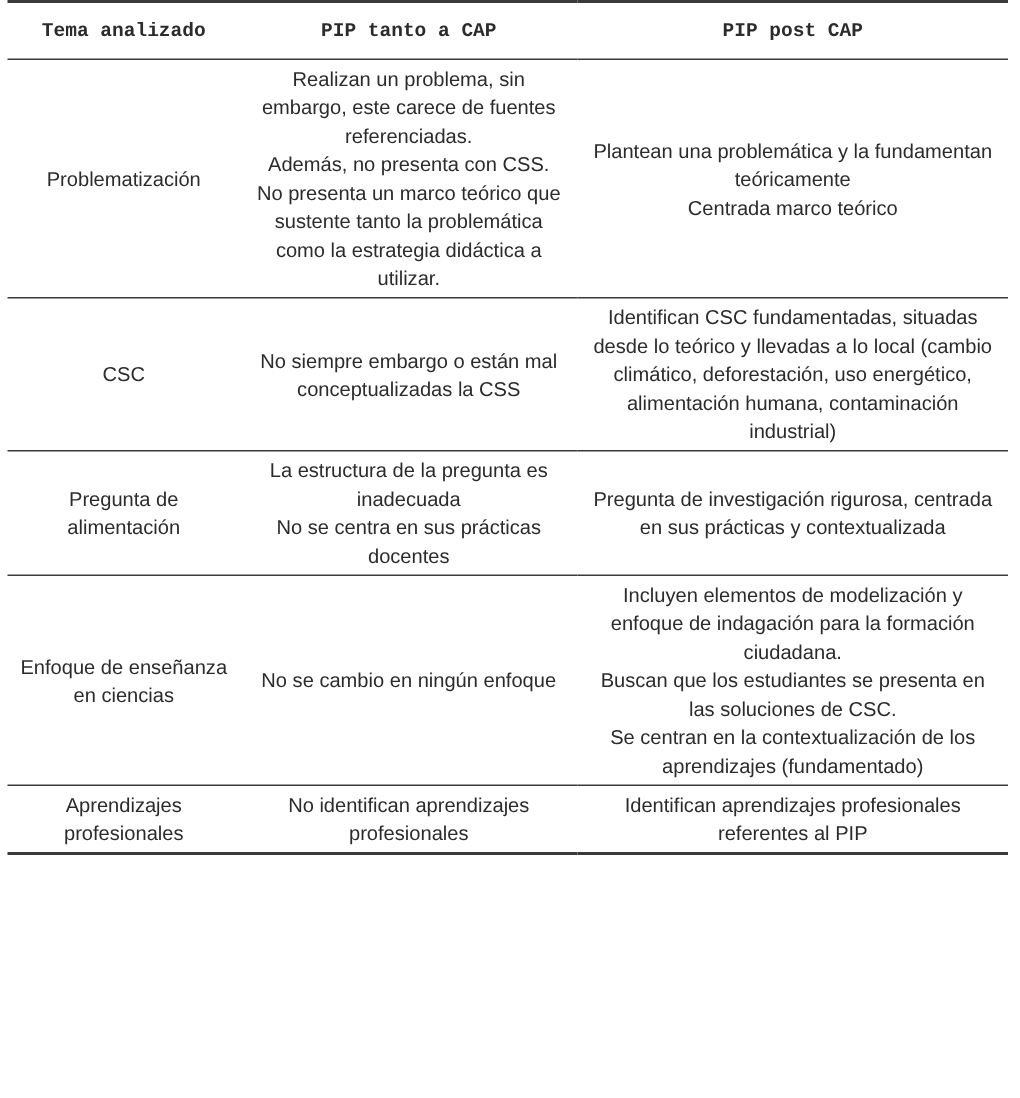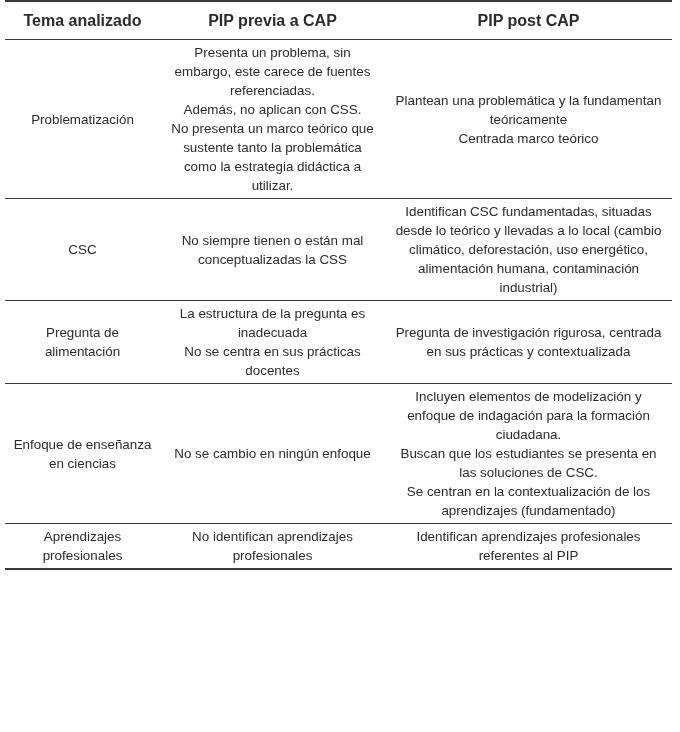--- a/index.html
+++ b/index.html
@@ -33,23 +33,24 @@
     padding: 3px 6px;
     border-top: 1.6px solid #3a3a3a;
     border-bottom: 1.6px solid #3a3a3a;
     font-size: 13.4px;
     line-height: 19px;
     font-weight: normal;
   }
 
   #comparison-table thead th {
     font-weight: bold;
-    font-size: 16px;
+    font-size: 13px;
     padding-top: 9px;
     padding-bottom: 9px;
+    font-family: Liberation Mono, monospace;
   }
 
   #comparison-table thead tr th {
     border-top: 2.2px solid #3a3a3a;
     border-bottom: 1.8px solid #3a3a3a;
   }
 
   #comparison-table tbody tr:last-child td {
     border-bottom: 2.2px solid #3a3a3a;
     margin-top: 24px;
@@ -62,45 +63,45 @@
 
 <table id="comparison-table">
   <colgroup>
     <col class="c1">
     <col class="c2">
     <col class="c3">
   </colgroup>
   <thead>
     <tr>
       <th>Tema analizado</th>
-      <th>PIP previa a CAP</th>
+      <th>PIP tanto a CAP</th>
       <th>PIP post CAP</th>
     </tr>
   </thead>
   <tbody id="table-body">
       <tr>
         <td>
           <span class="cell-line">Problematización</span>
         </td>
         <td>
-          <span class="cell-line">Presenta un problema, sin embargo, este carece de fuentes referenciadas.</span>
-          <span class="cell-line">Además, no aplican con CSS.</span>
+          <span class="cell-line">Realizan un problema, sin embargo, este carece de fuentes referenciadas.</span>
+          <span class="cell-line">Además, no presenta con CSS.</span>
           <span class="cell-line">No presenta un marco teórico que sustente tanto la problemática como la estrategia didáctica a utilizar.</span>
         </td>
         <td>
           <span class="cell-line">Plantean una problemática y la fundamentan teóricamente</span>
           <span class="cell-line">Centrada marco teórico</span>
         </td>
       </tr>
       <tr>
         <td>
           <span class="cell-line">CSC</span>
         </td>
         <td>
-          <span class="cell-line">No siempre tienen o están mal conceptualizadas la CSS</span>
+          <span class="cell-line">No siempre embargo o están mal conceptualizadas la CSS</span>
         </td>
         <td>
           <span class="cell-line">Identifican CSC fundamentadas, situadas desde lo teórico y llevadas a lo local (cambio climático, deforestación, uso energético, alimentación humana, contaminación industrial)</span>
         </td>
       </tr>
       <tr>
         <td>
           <span class="cell-line">Pregunta de alimentación</span>
         </td>
         <td>

